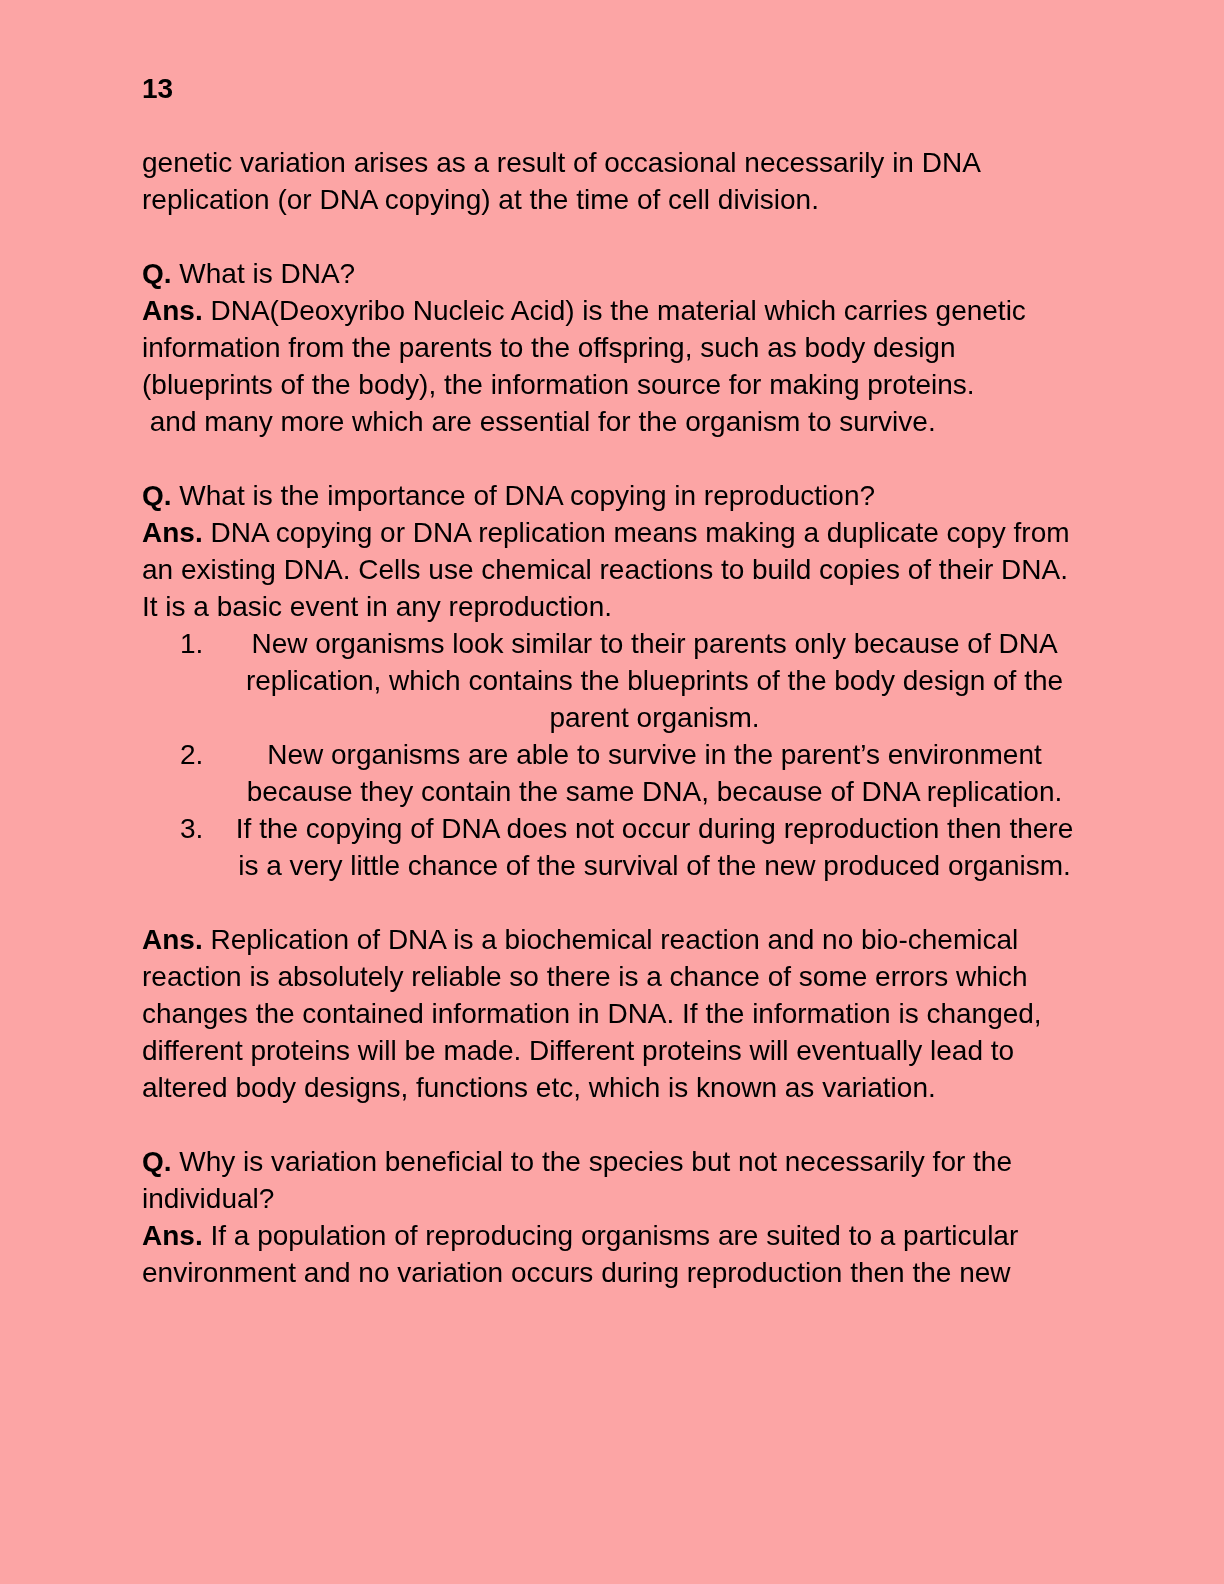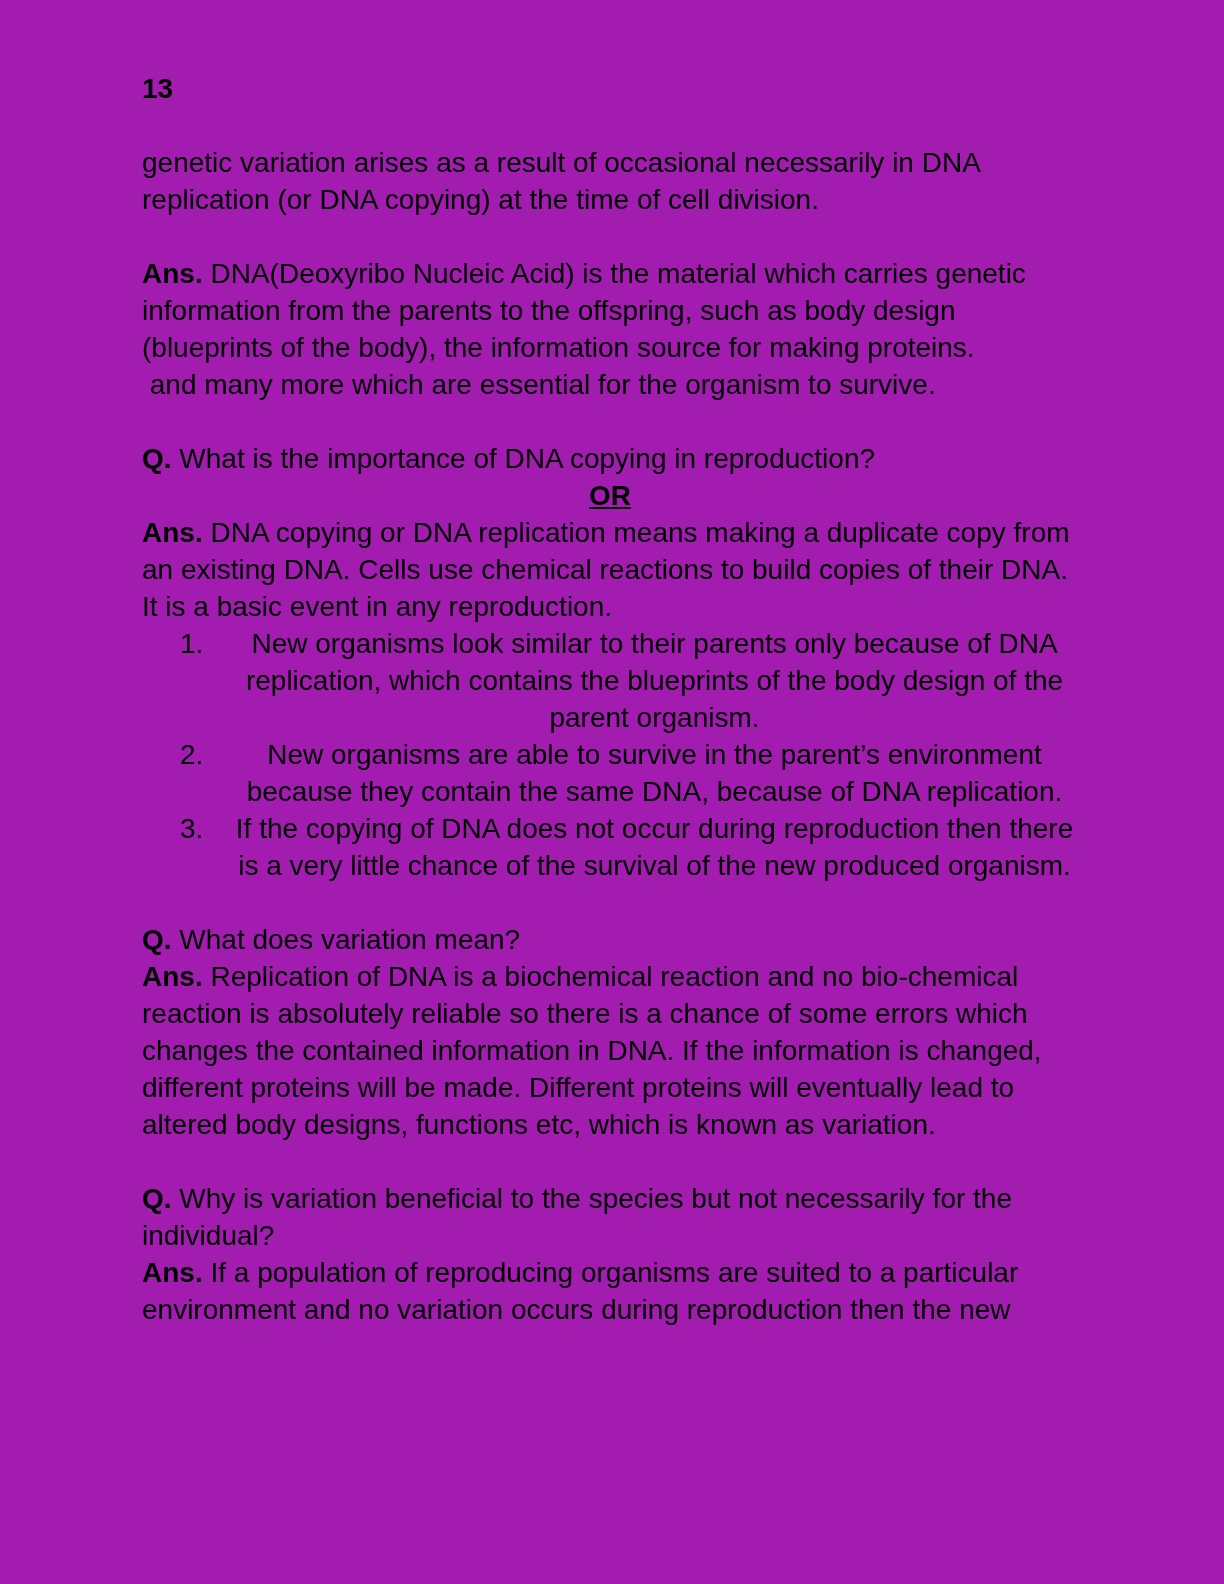--- a/index.html
+++ b/index.html
@@ -5,21 +5,21 @@
   html, body {
     margin: 0;
     padding: 0;
     background: #ffffff;
   }
   .page {
     position: relative;
     width: 1224px;
     height: 1584px;
     box-sizing: border-box;
-    background: #a21caf;
+    background: #fca5a5;
     color: #000000;
     font-family: "Liberation Sans", "DejaVu Sans", sans-serif;
     font-size: 28px;
     line-height: 37px;
     padding: 70px 130px 12px 142px;
     overflow: hidden;
   }
   .para {
     margin: 0;
     white-space: pre-wrap;
@@ -65,29 +65,29 @@
 
   <p class="para"><span class="page-number">13</span></p>
 
   <div class="blank-line"></div>
 
   <p class="para">genetic variation arises as a result of occasional necessarily in DNA
 replication (or DNA copying) at the time of cell division.</p>
 
   <div class="blank-line"></div>
 
+  <p class="para"><span class="bold">Q.</span><span> What is DNA?</span></p>
   <p class="para"><span class="bold">Ans.</span><span> DNA(Deoxyribo Nucleic Acid) is the material which carries genetic
 information from the parents to the offspring, such as body design
 (blueprints of the body), the information source for making proteins.
  and many more which are essential for the organism to survive.</span></p>
 
   <div class="blank-line"></div>
 
   <p class="para"><span class="bold">Q.</span><span> What is the importance of DNA copying in reproduction?</span></p>
-  <p class="or-line"><span class="or-label">OR</span></p>
   <p class="para"><span class="bold">Ans.</span><span> DNA copying or DNA replication means making a duplicate copy from
 an existing DNA. Cells use chemical reactions to build copies of their DNA.
 It is a basic event in any reproduction.</span></p>
 
   <div class="reason-item">
     <span class="reason-num">1.</span>
     <span class="reason-text">New organisms look similar to their parents only because of DNA
 replication, which contains the blueprints of the body design of the
 parent organism.</span>
   </div>
@@ -97,21 +97,20 @@
 because they contain the same DNA, because of DNA replication.</span>
   </div>
   <div class="reason-item">
     <span class="reason-num">3.</span>
     <span class="reason-text">If the copying of DNA does not occur during reproduction then there
 is a very little chance of the survival of the new produced organism.</span>
   </div>
 
   <div class="blank-line"></div>
 
-  <p class="para"><span class="bold">Q.</span><span> What does variation mean?</span></p>
   <p class="para"><span class="bold">Ans.</span><span> Replication of DNA is a biochemical reaction and no bio-chemical
 reaction is absolutely reliable so there is a chance of some errors which
 changes the contained information in DNA. If the information is changed,
 different proteins will be made. Different proteins will eventually lead to
 altered body designs, functions etc, which is known as variation.</span></p>
 
   <div class="blank-line"></div>
 
   <p class="para"><span class="bold">Q.</span><span> Why is variation beneficial to the species but not necessarily for the
 individual?</span></p>

